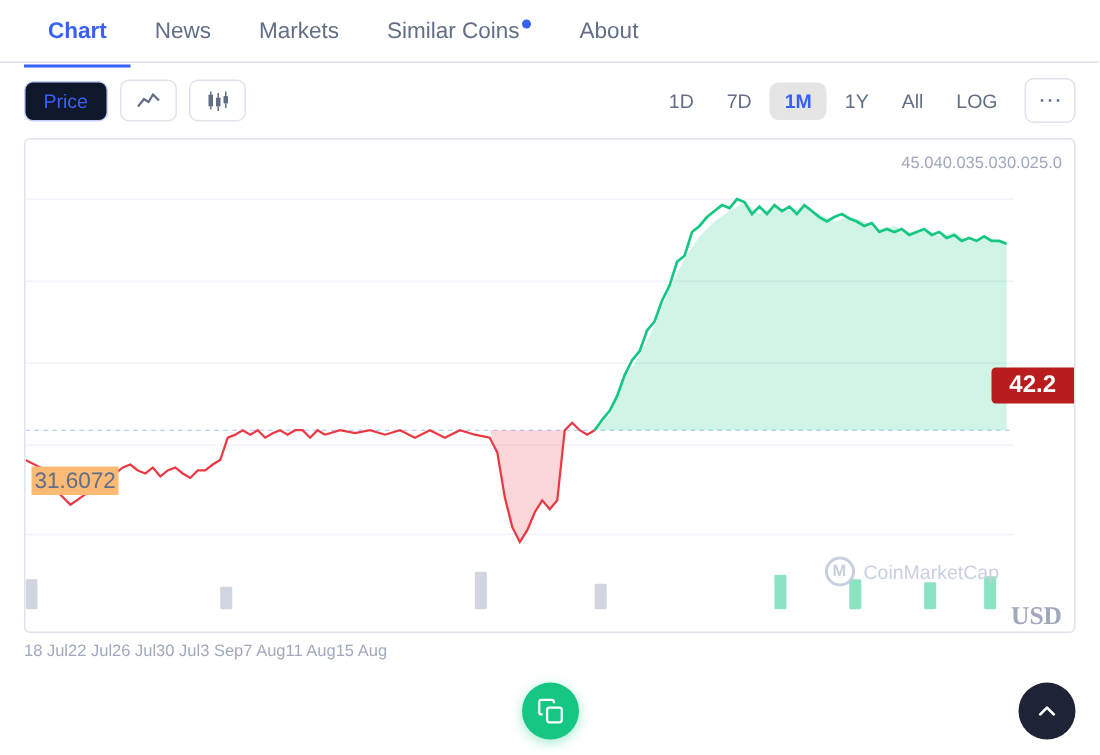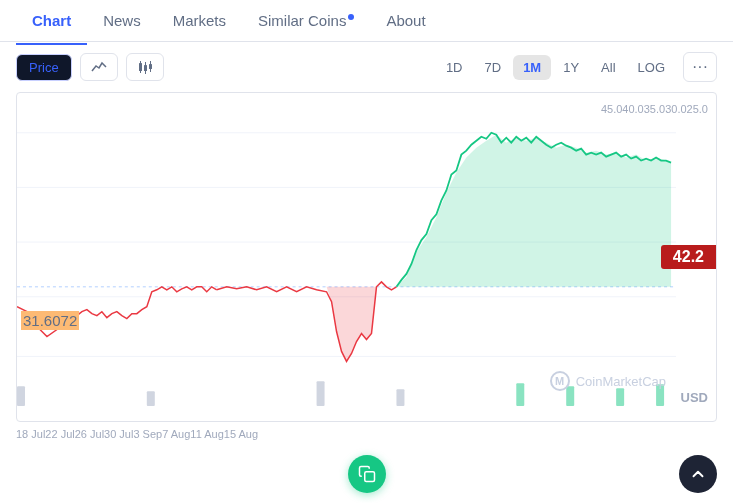--- a/index.html
+++ b/index.html
@@ -315,21 +315,21 @@
   
   <div style="position:absolute;left:4px;top:178px;font-size:15px;color:#616e85;background:#fdba74;padding:1px 2px;margin-top:40px;">31.6072</div>
 
   
   <div class="watermark">
     <div class="watermark-icon">M</div>
     <span>CoinMarketCap</span>
   </div>
 
   
-  <div style="position:absolute;bottom:16px;right:8px;font-size:13px;color:#a0a9bc;font-weight:600;">USD</div>
+  <div style="position:absolute;bottom:0;right:8px;font-size:17px;color:#a0a9bc;font-weight:600;font-family:Liberation Serif, serif;">USD</div>
 </div>
 
 <div class="x-axis">
   <span>18 Jul</span>
   <span>22 Jul</span>
   <span>26 Jul</span>
   <span>30 Jul</span>
   <span>3 Sep</span>
   <span>7 Aug</span>
   <span>11 Aug</span>

